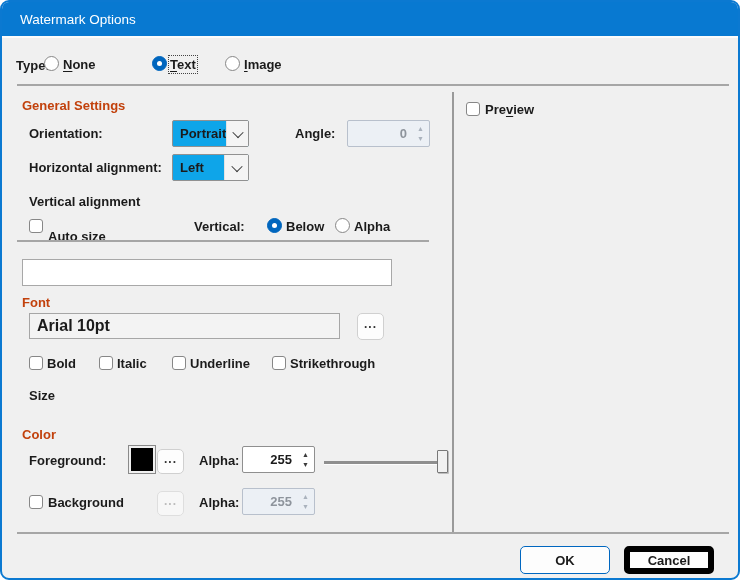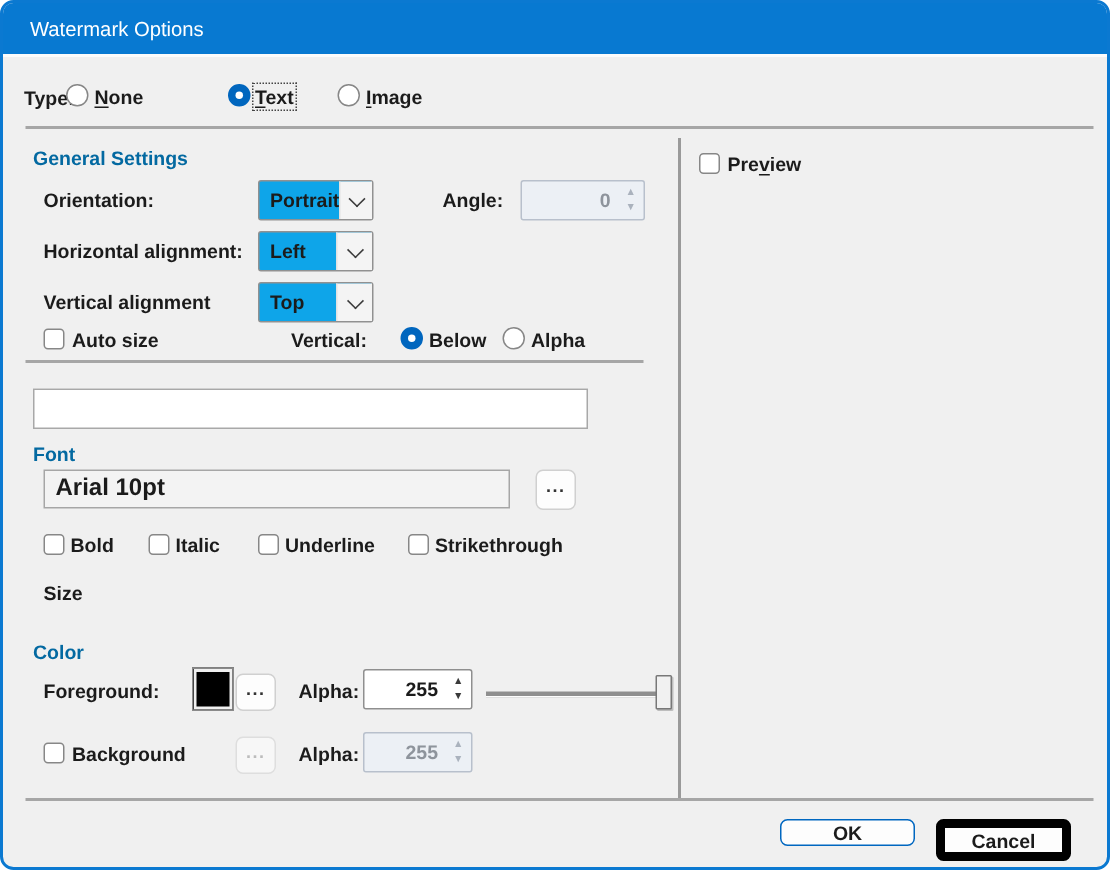--- a/index.html
+++ b/index.html
@@ -6,21 +6,21 @@
   .dialog{
     position:relative;width:740px;height:580px;box-sizing:border-box;
     border:2px solid #0b79d1;border-radius:9px;background:#f0f0f0;overflow:hidden;
     font-family:"Liberation Sans",sans-serif;color:#1b1b1b;
   }
   .titlebar{
     height:34px;background:#0879d1;color:#fff;display:flex;align-items:center;
     padding-left:18px;font-size:13.5px;border-bottom:2px solid #fbfbfb;
   }
   .lbl{position:absolute;font-size:13px;font-weight:600;white-space:nowrap;line-height:15px;}
-  .heading{position:absolute;font-size:13px;font-weight:600;color:#0369a1;white-space:nowrap;text-align:right;}
+  .heading{position:absolute;font-size:13px;font-weight:600;color:#c2410c;white-space:nowrap;text-align:right;}
   .sep{position:absolute;height:2px;background:#a6a6a6;}
   .vdiv{position:absolute;width:2px;background:#9a9a9a;}
   .cb{position:absolute;width:14px;height:14px;background:#fff;border:1px solid #878787;border-radius:3px;box-sizing:border-box;}
   .radio{position:absolute;width:15px;height:15px;background:#fff;border:1px solid #878787;border-radius:50%;box-sizing:border-box;}
   .radio.sel{background:#0066be;border-color:#0066be;}
   .radio.sel::after{content:"";position:absolute;left:4px;top:4px;width:5px;height:5px;background:#fff;border-radius:50%;}
   .focusrect{outline:1px dotted #444;outline-offset:1px;}
   u{text-underline-offset:2px;}
   .combo{position:absolute;height:27px;box-sizing:border-box;background:#0ea5e9;border:1px solid #919191;border-radius:2px;display:flex;align-items:center;}
   .combo-val{flex:1;padding-left:7px;font-size:13px;font-weight:600;}
@@ -84,29 +84,23 @@
 
   <span class="lbl" style="left:27px;top:158px">Horizontal alignment:</span>
   <div class="combo" style="left:170px;top:152px;width:77px">
     <span class="combo-val">Left</span>
     <span class="combo-btn">
         <i class="chev"></i>
       </span>
   </div>
 
   <span class="lbl" style="left:27px;top:192px">Vertical alignment</span>
-  <div class="combo" style="left:170px;top:186px;width:77px">
-    <span class="combo-val">Top</span>
-    <span class="combo-btn">
-        <i class="chev"></i>
-      </span>
-  </div>
 
   <span class="cb" style="left:27px;top:217px"></span>
-  <span class="lbl" style="left:46px;top:217px">Auto size</span>
+  <span class="lbl" style="left:46px;top:227px">Auto size</span>
   <span class="lbl" style="left:192px;top:217px">Vertical:</span>
   <span class="radio sel" style="left:265px;top:216px"></span>
   <span class="lbl" style="left:284px;top:217px">Below</span>
   <span class="radio" style="left:333px;top:216px"></span>
   <span class="lbl" style="left:352px;top:217px">Alpha</span>
 
   <div class="sep" style="left:15px;top:238px;width:412px"></div>
 
   <input class="txt" style="left: 20px; top: 257px; width: 370px; height: 27px;" value="">
 
@@ -155,16 +149,16 @@
         <i>▲</i>
         <i>▼</i>
       </span>
   </div>
 
   <div class="vdiv" style="left:450px;top:90px;height:440px"></div>
   <span class="cb" style="left:464px;top:100px"></span>
   <span class="lbl" style="left:483px;top:100px">Pre<u>v</u>iew</span>
 
   <div class="sep" style="left:15px;top:530px;width:712px"></div>
-  <div class="btn default" style="left:518px;top:544px;width:90px;height:18px">OK</div>
+  <div class="btn default" style="left:518px;top:544px;width:90px;height:28px">OK</div>
   <div class="btn" style="left:622px;top:544px;width:90px;height:28px">Cancel</div>
 
 </div>
 
 </body></html>

